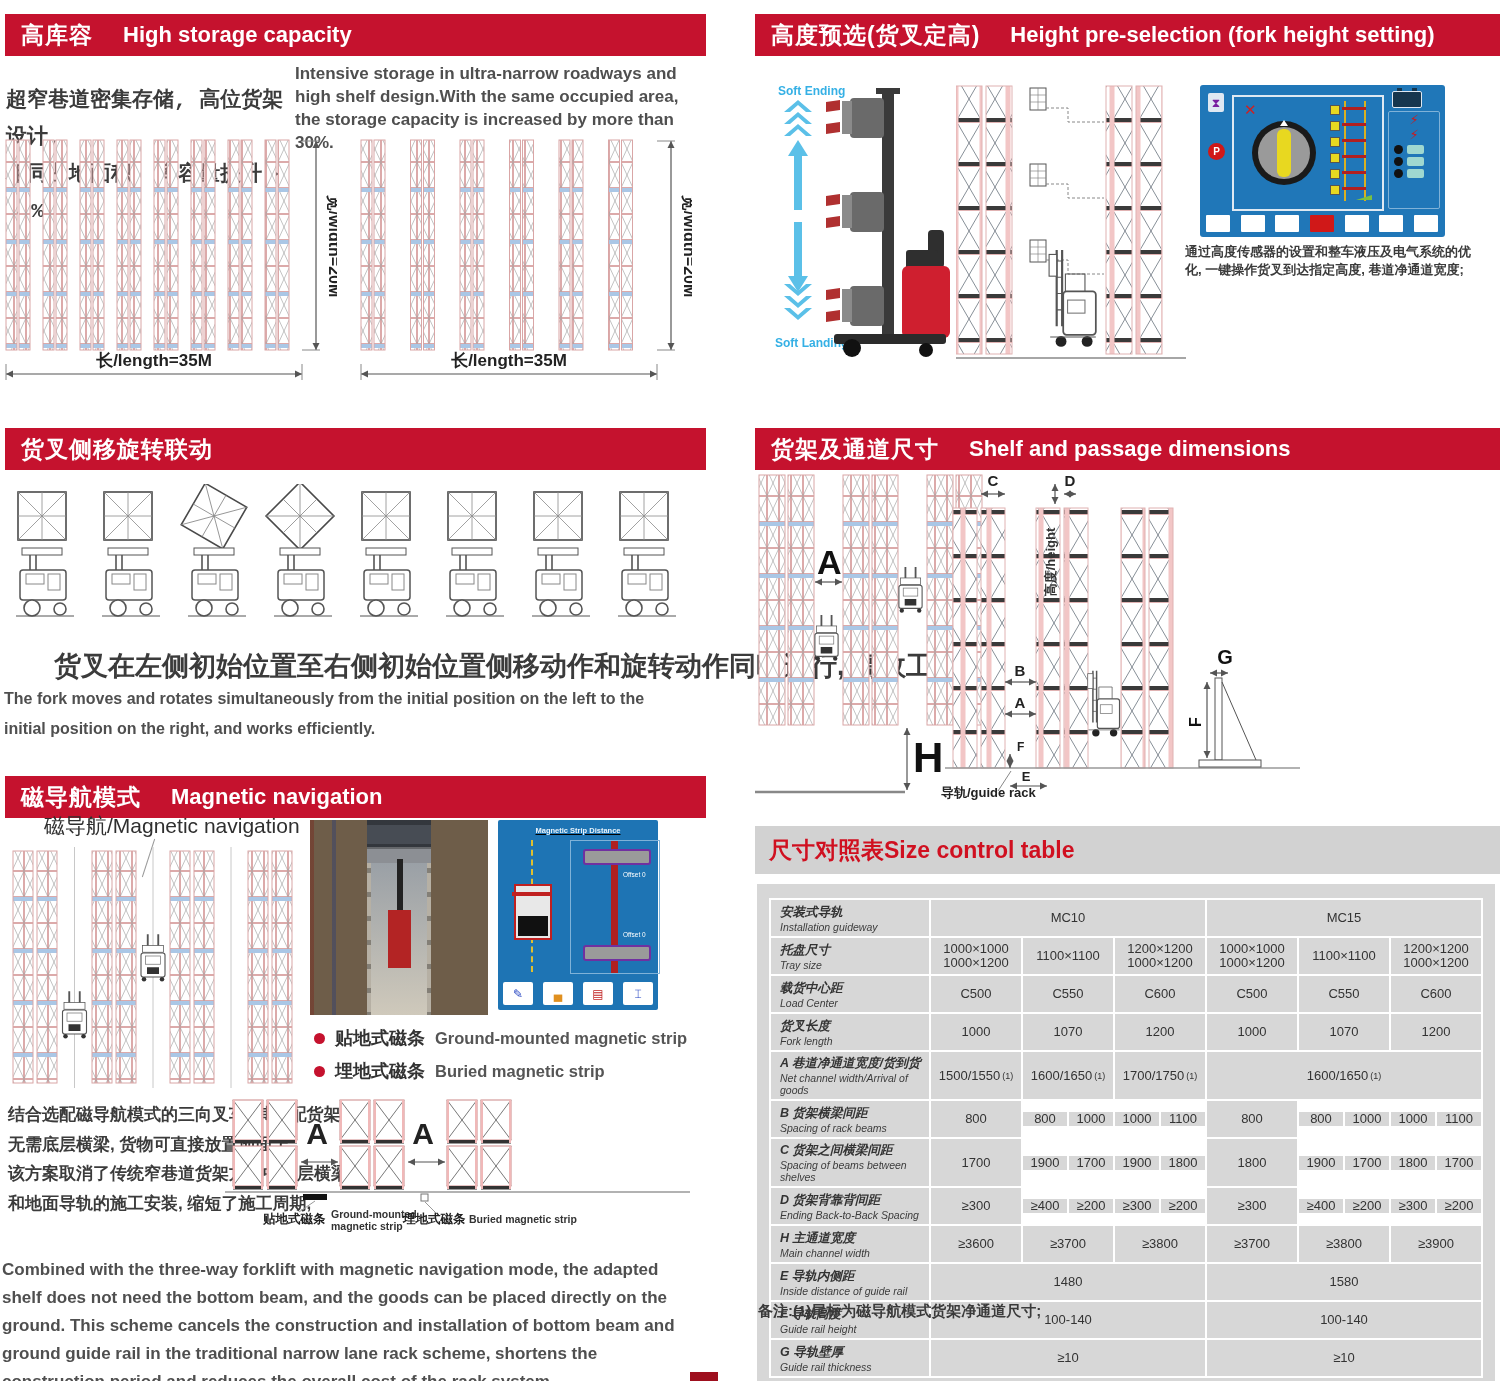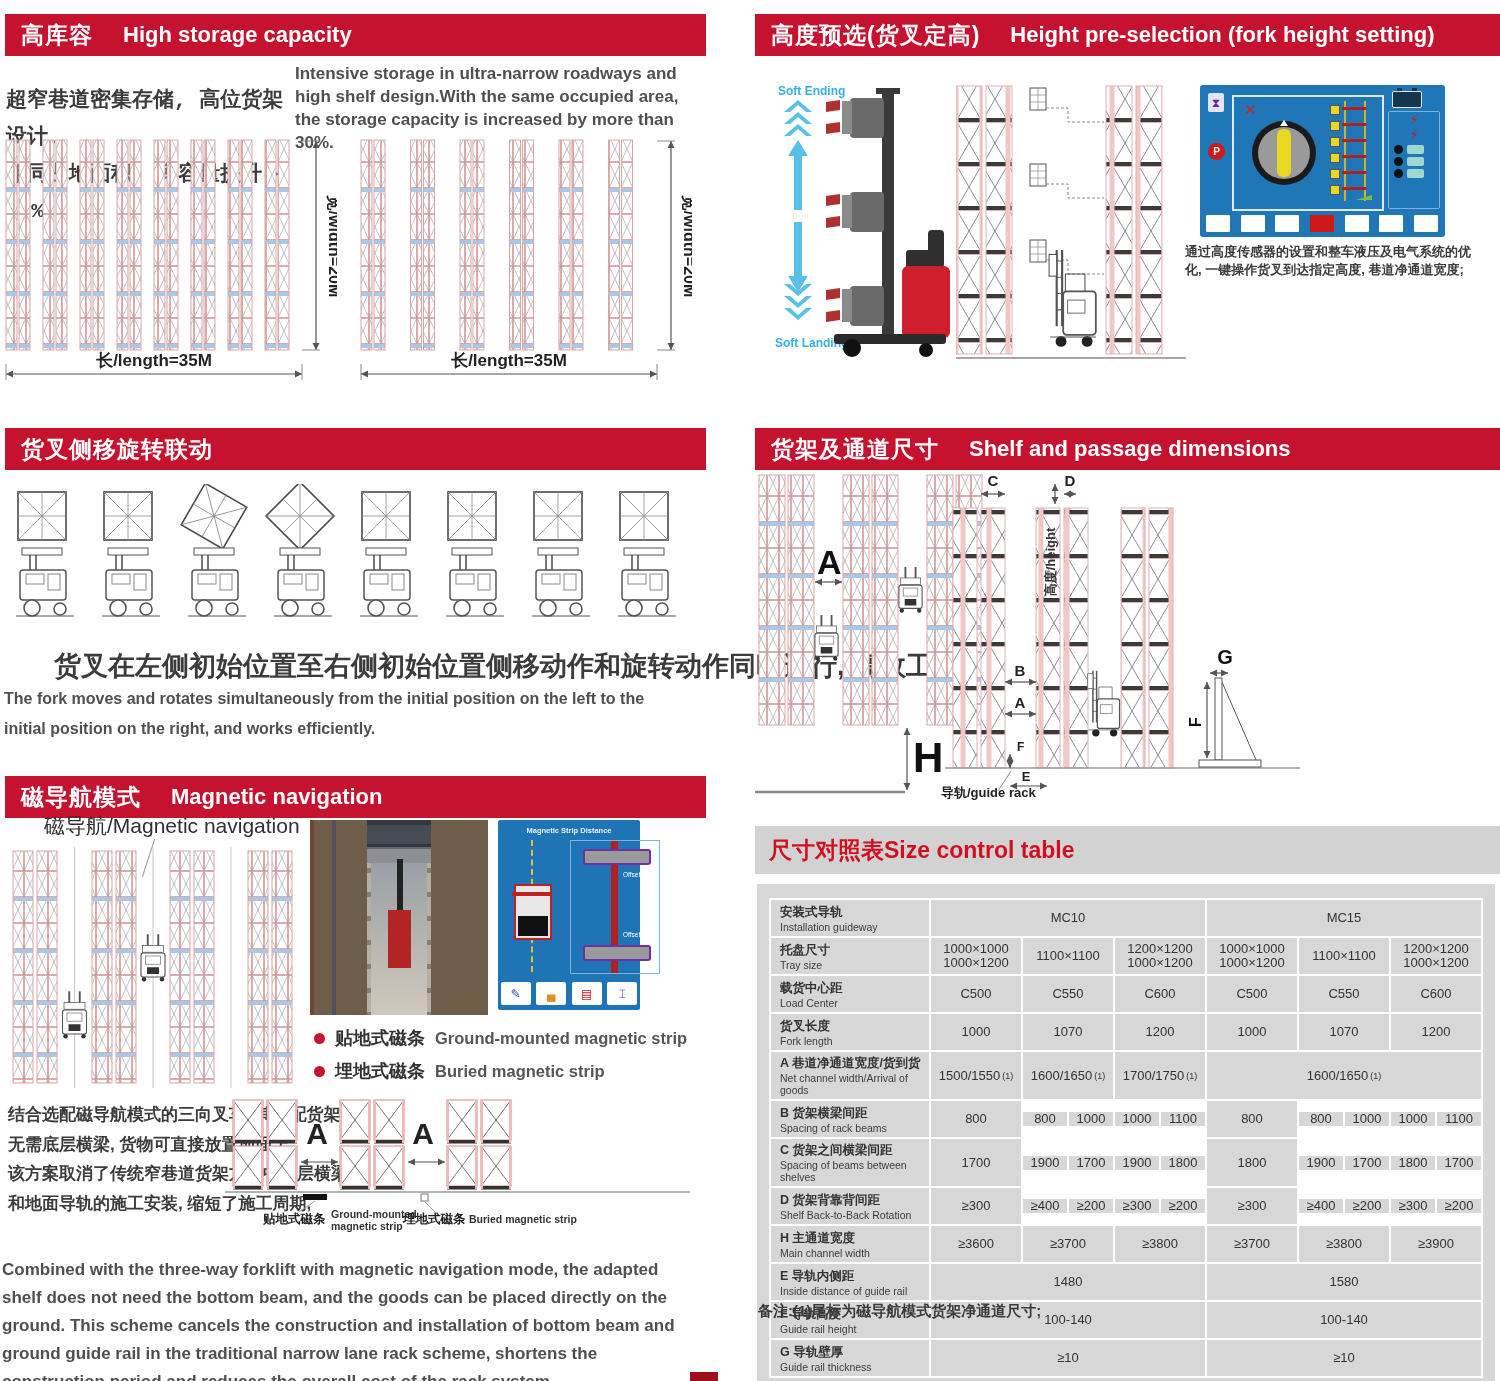--- a/index.html
+++ b/index.html
@@ -9,21 +9,21 @@
   .banner{background:#c5122e;color:#fff;font-weight:700;display:flex;align-items:center;padding-left:16px;gap:30px;height:42px;}
   .banner .bzh{font-size:23px;letter-spacing:1px;}
   .banner .ben{font-size:22px;}
   .zhtext{color:#3b3b3b;font-weight:700;}
   .entext{color:#4f4f4f;font-weight:700;}
   svg text{font-family:"Liberation Sans","DejaVu Sans",sans-serif;}
   
   .graybanner{background:#d2d2d2;color:#d01020;font-weight:700;font-size:23px;display:flex;align-items:center;padding-left:14px;}
   #size-table{background:#d7d7d7;padding:14px 12px;}
   #size-grid{display:grid;grid-template-columns:158px repeat(6,1fr);gap:2px;background:#fff;border:2px solid #fff;}
-  .tl{background:#d7d7d7;padding:3px 4px 3px 9px;display:flex;flex-direction:column;justify-content:center;min-height:30px;}
+  .tl{background:#d7d7d7;padding:3px 4px 3px 9px;display:flex;flex-direction:column;justify-content:center;min-height:30px;font-style:italic;}
   .tlzh{font-size:12.5px;font-weight:700;color:#333;}
   .tlen{font-size:10.5px;color:#3c3c3c;}
   .tc{background:#d7d7d7;display:flex;align-items:center;justify-content:center;font-size:13px;color:#333;text-align:center;min-height:30px;line-height:14px;}
   .tc sup{font-size:9px;margin-left:2px;}
   .tcsplit{display:grid;grid-template-columns:1fr 1fr;gap:2px;background:#fff;align-self:stretch;width:100%;}
   .tcsplit>div{background:#d7d7d7;display:flex;align-items:center;justify-content:center;}
   
   .legendrow{display:flex;align-items:center;gap:10px;margin-bottom:9px;}
   .dot{width:11px;height:11px;border-radius:50%;background:#c5122e;flex:0 0 auto;}
   .legzh{font-size:18px;font-weight:700;color:#333;}
@@ -360,21 +360,21 @@
         <use href="#forktop" x="59.5" y="142" width="30" height="58"></use>
       </g>
     </svg>
 
   <div id="photo" class="abs" style="left:310px;top:820px;width:178px;height:195px;">
     <div class="aisle"></div>
     <div class="mast"></div>
     <div class="lift"></div>
   </div>
 
-  <div id="magscreen" class="abs" style="left:498px;top:820px;width:142px;height:190px;">
+  <div id="magscreen" class="abs" style="left:498px;top:820px;width:160px;height:190px;text-decoration:underline;">
     <div class="mtitle">Magnetic Strip Distance</div>
     <div class="mleft">
       <div class="mline"></div>
       <div class="mtruck">
           <div class="cab"></div>
           <div class="bar"></div>
         </div>
     </div>
     <div class="mright">
       <div class="mstrip"></div>
@@ -892,21 +892,21 @@
         <div class="tcsplit tc" style="padding: 0px;">
           <div>1900</div>
           <div>1700</div>
         </div>
         <div class="tcsplit tc" style="padding: 0px;">
           <div>1800</div>
           <div>1700</div>
         </div>
         <div class="tl">
           <div class="tlzh">D 货架背靠背间距</div>
-          <div class="tlen">Shelf Back-to-Back Rotation</div>
+          <div class="tlen">Ending Back-to-Back Spacing</div>
         </div>
         <div class="tc">
           <span>≥300</span>
         </div>
         <div class="tcsplit tc" style="padding: 0px;">
           <div>≥400</div>
           <div>≥200</div>
         </div>
         <div class="tcsplit tc" style="padding: 0px;">
           <div>≥300</div>

